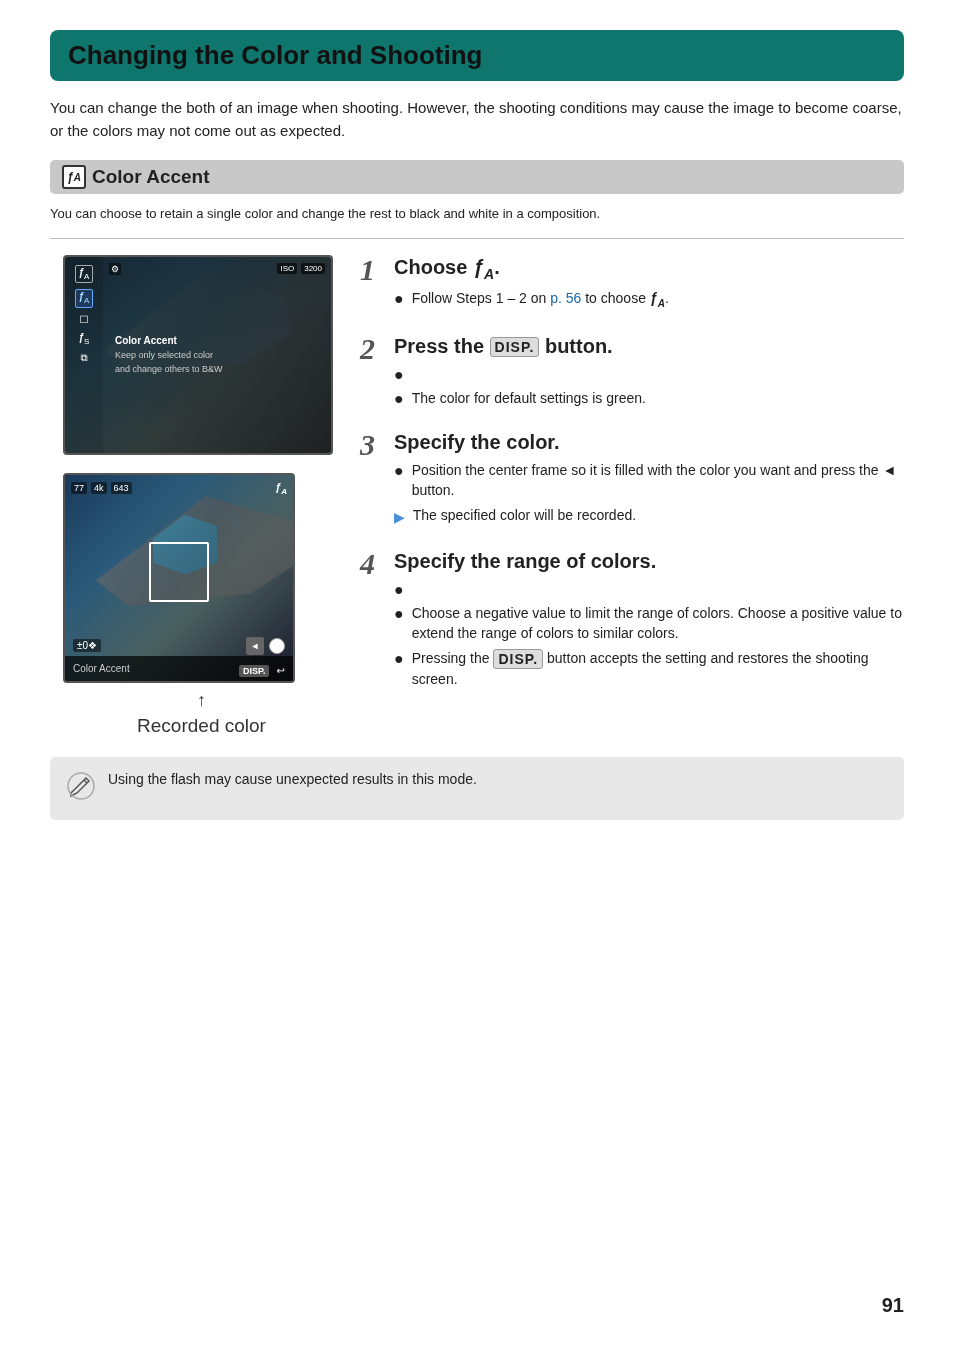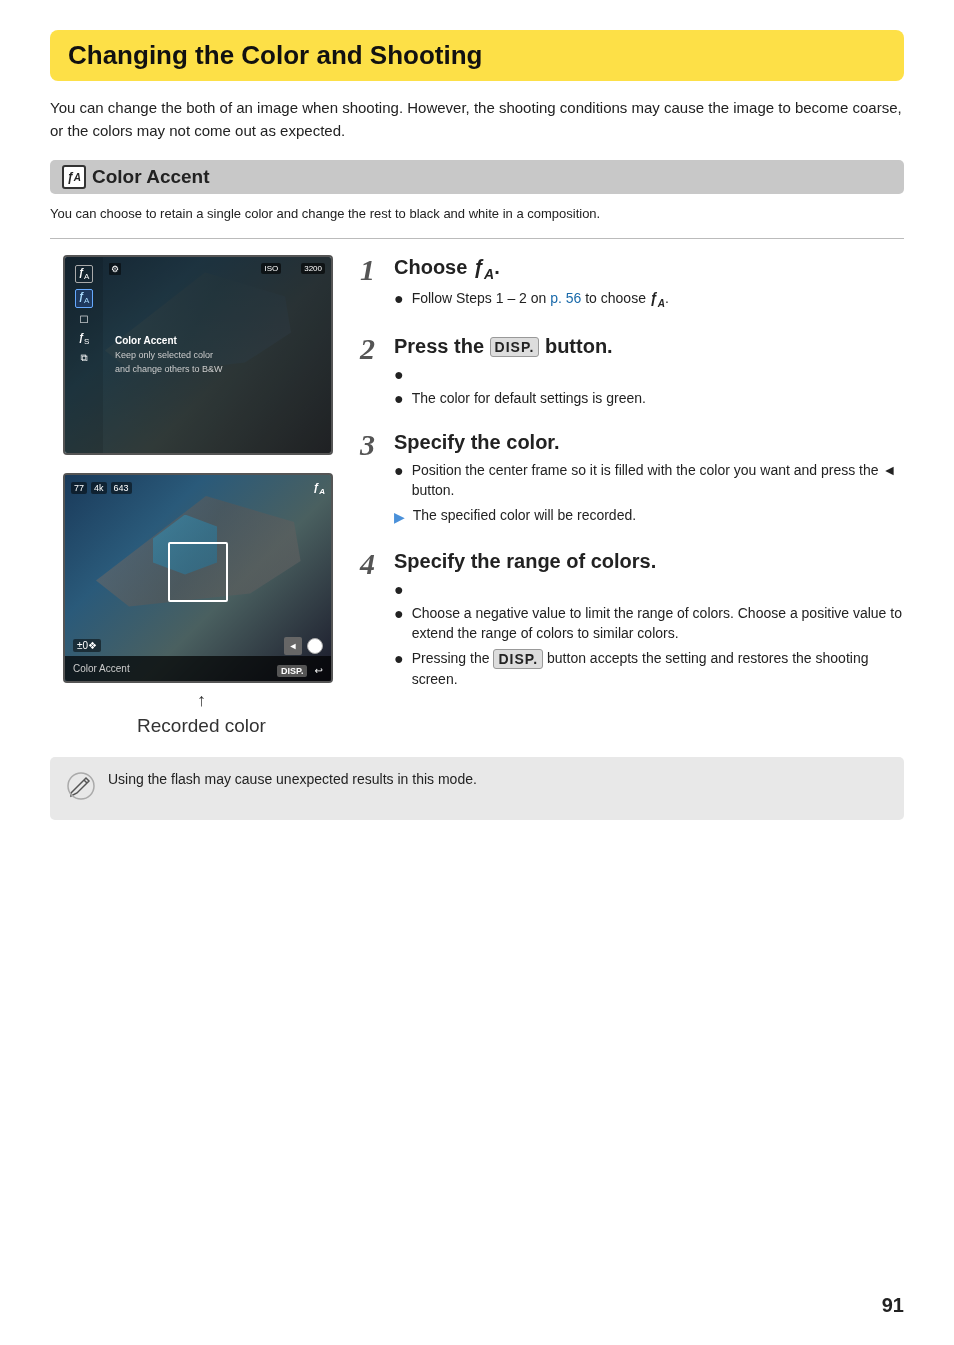--- a/index.html
+++ b/index.html
@@ -9,21 +9,21 @@
       background: #fff;
       color: #222;
       width: 954px;
       min-height: 1345px;
       padding: 30px 50px 40px 50px;
       position: relative;
     }
 
     
     .page-title {
-      background: #fde047;
+      background: #0f766e;
       border-radius: 8px;
       padding: 10px 18px;
       margin-bottom: 16px;
     }
     .page-title h1 {
       font-size: 26px;
       font-weight: 900;
       font-family: Arial Black, Arial, sans-serif;
       color: #111;
     }
@@ -139,21 +139,21 @@
     .cam-bg-image {
       width: 100%;
       height: 100%;
       background: linear-gradient(135deg, #3a6a8a 0%, #5599bb 30%, #7b9090 60%, #4a4a55 100%);
     }
 
     
     .camera-screen2 {
       background: #111;
       border-radius: 4px;
-      width: 270px;
+      width: 232px;
       height: 210px;
       position: relative;
       overflow: hidden;
       border: 2px solid #555;
     }
 
     .cam2-bg {
       width: 100%;
       height: 100%;
       background: linear-gradient(135deg, #1a3a5a 0%, #3a6a8a 30%, #6a8070 60%, #2a2a3a 100%);
@@ -426,21 +426,21 @@
           <div class="cam-icon-item">⧉</div>
         </div>
 
         <div class="cam-right-menu">
           <div class="cam-menu-label">Color Accent</div>
           <div class="cam-submenu-text">Keep only selected color</div>
           <div class="cam-submenu-text">and change others to B&amp;W</div>
         </div>
       </div>
 
-      <div style="position:absolute;top:6px;left:42px;right:6px;display:flex;justify-content:flex-end;gap:20px;">
+      <div style="position:absolute;top:6px;left:42px;right:6px;display:flex;justify-content:flex-end;gap:4px;">
         <span style="background:rgba(0,0,0,0.6);color:#fff;font-size:8px;padding:1px 3px;border-radius:2px;">ISO</span>
         <span style="background:rgba(0,0,0,0.6);color:#fff;font-size:8px;padding:1px 3px;border-radius:2px;">3200</span>
       </div>
 
       <div style="position:absolute;top:6px;left:44px;display:flex;gap:3px;align-items:center;">
         <span style="background:rgba(0,0,0,0.5);color:#fff;font-size:9px;padding:1px 2px;border-radius:1px;">⚙</span>
       </div>
     </div>
 
     <div class="camera-screen2">

